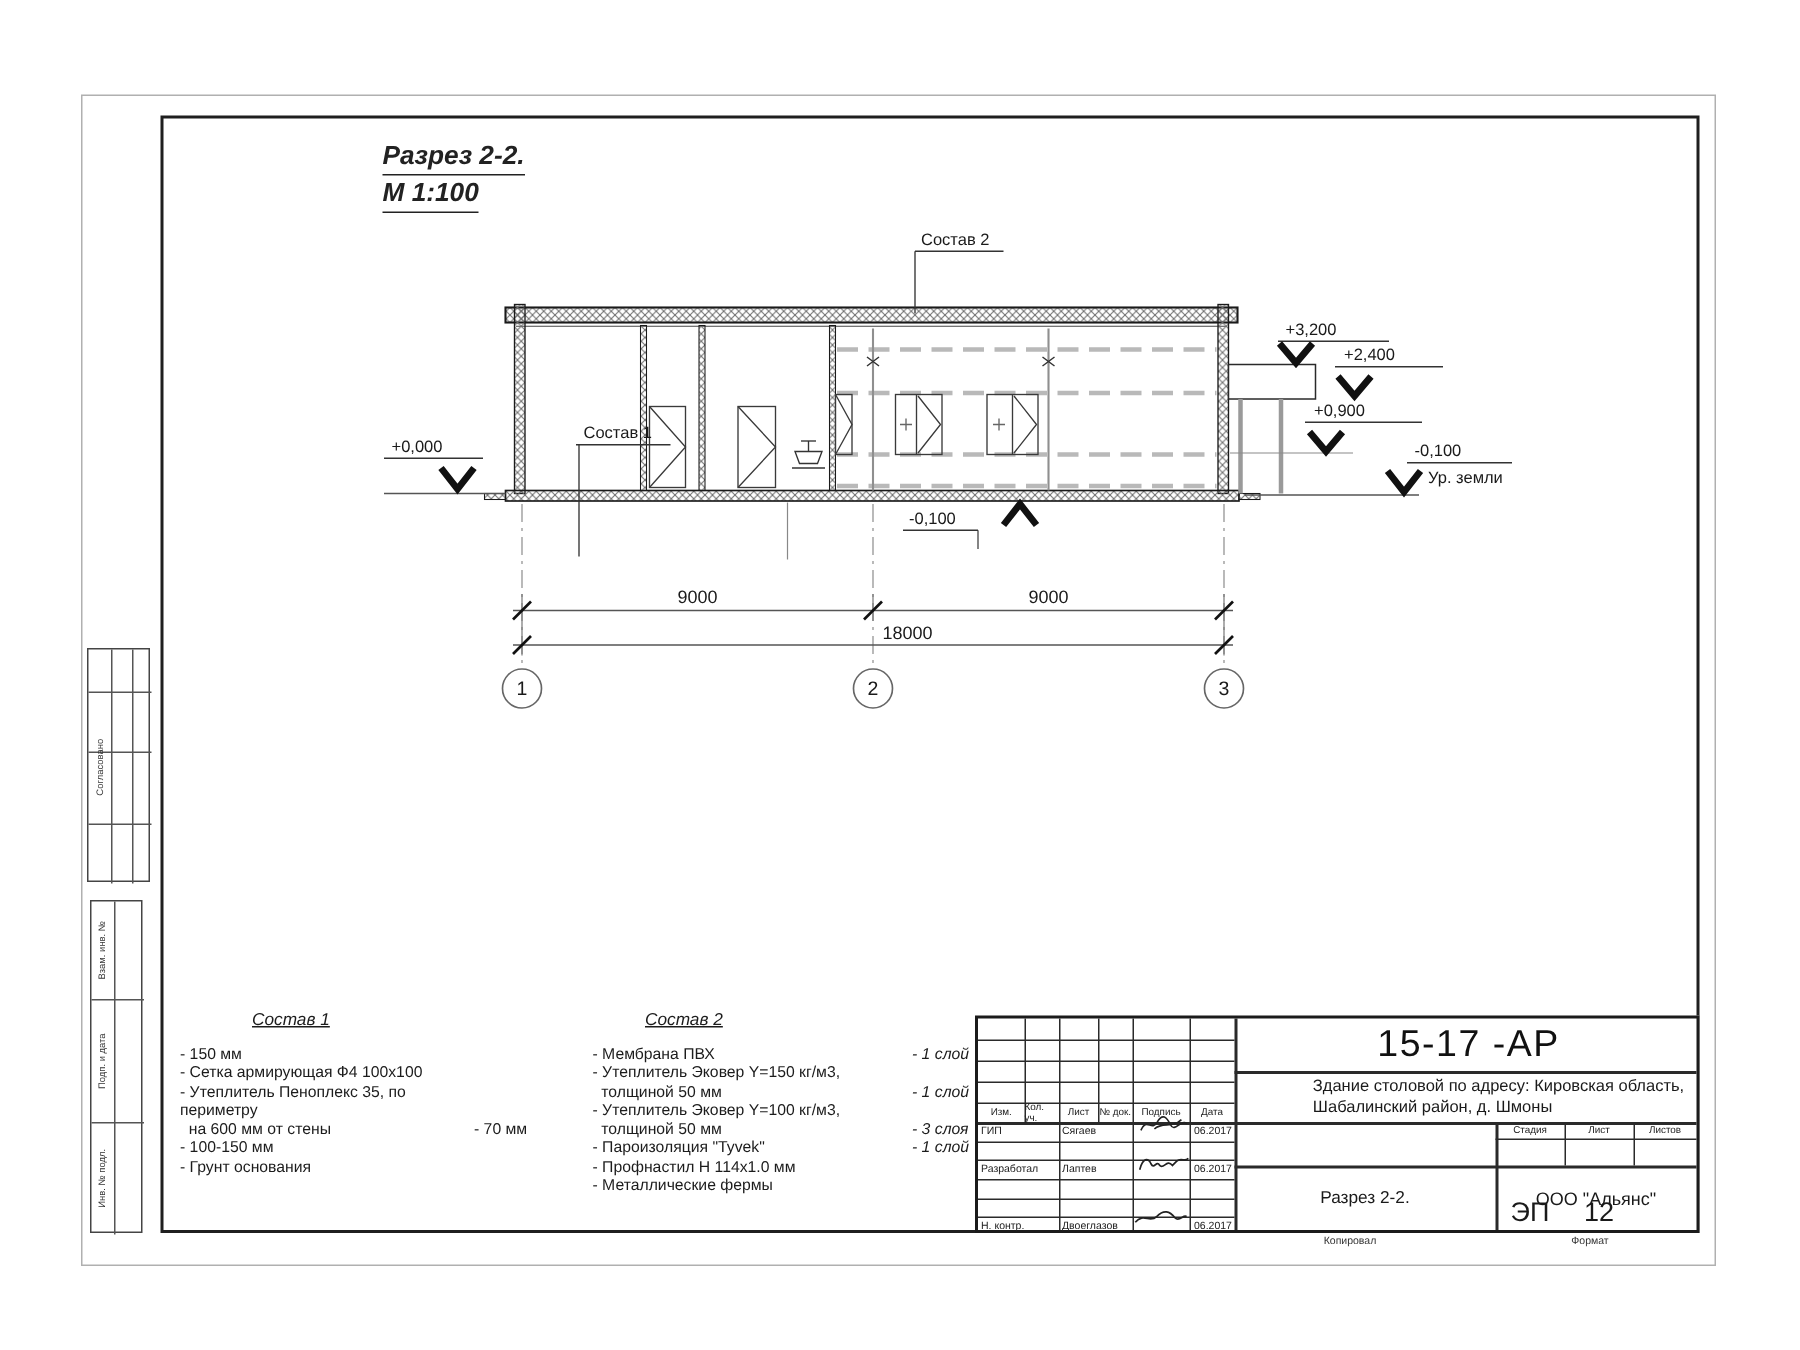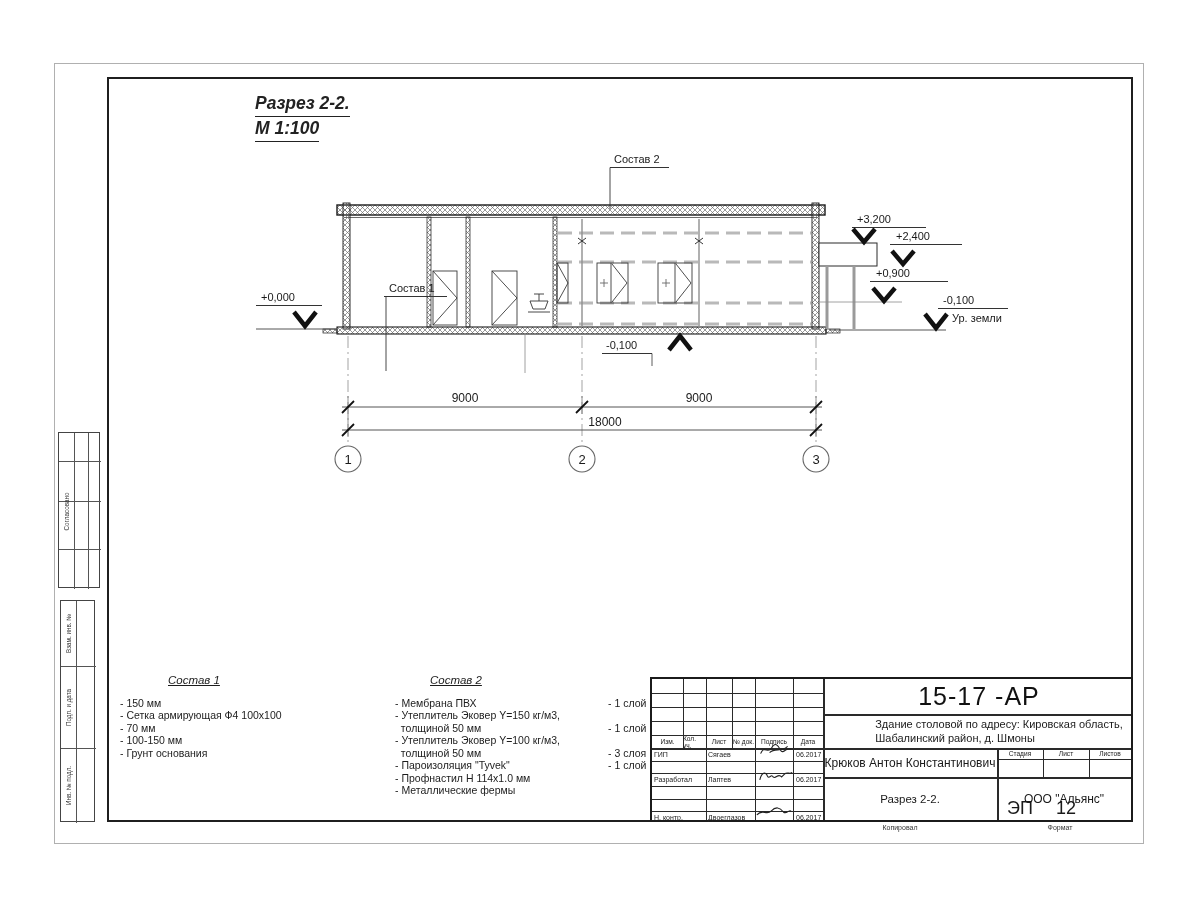--- a/index.html
+++ b/index.html
@@ -17,21 +17,21 @@
   .srow{display:flex;align-items:flex-end;}
   .srow .txt{white-space:pre-wrap;}
   .srow .val{white-space:nowrap;}
   .s1{left:120px;top:674px;width:270px;}
   .s1 .st-title{margin-left:48px;}
   .s1 .txt{width:196px;}
   .s1 .val{width:74px;}
   .s2{left:395px;top:674px;width:268px;}
   .s2 .st-title{margin-left:35px;}
   .s2 .txt{width:213px;}
-  .s2 .val{width:55px;}
+  .s2 .val{width:55px;font-style:italic;}
   
   .tb{left:650px;top:677px;width:483px;height:145px;border:2px solid #1b1b1b;box-sizing:border-box;background:#fff;}
   .tb .v,.tb .h{position:absolute;background:#2a2a2a;}
   .tb .v{width:1px;}
   .tb .h{height:1px;}
   .tb .v2{width:2px;}
   .tb .h2{height:2px;}
   .cell{position:absolute;display:flex;align-items:center;justify-content:center;text-align:left;}
   .sm{font-size:6.6px;color:#222;}
   .tb .docnum{font-size:25px;letter-spacing:1px;color:#111;}
@@ -229,20 +229,22 @@
   <div class="abs sostav s1">
     <div class="st-title">Состав 1</div>
     <div class="srow">
         <div class="val">- 150 мм</div>
       </div>
     <div class="srow">
         <div class="txt">- Сетка армирующая Ф4 100х100</div>
         <div class="val"></div>
       </div>
     <div class="srow">
+        <div class="txt">- Утеплитель Пеноплекс 35, по периметру
+  на 600 мм от стены</div>
         <div class="val">- 70 мм</div>
       </div>
     <div class="srow">
         <div class="val">- 100-150 мм</div>
       </div>
     <div class="srow">
         <div class="txt">- Грунт основания</div>
         <div class="val"></div>
       </div>
   </div>
@@ -326,21 +328,20 @@
     <div class="role" style="left:2px;top:135px">Н. контр.</div>
     <div class="nm" style="left:56px;top:135px">Двоеглазов</div>
     <div class="dt" style="left:144px;top:135px">06.2017</div>
     <svg class="sig" style="left:102px;top:124px" width="38" height="18" viewBox="0 0 40 18">
       <path d="M3 12 C9 5 13 13 18 8 S27 4 31 9 C34 12 37 6 39 8" stroke="#222" stroke-width="1.2" fill="none"></path>
     </svg>
 
     <div class="cell docnum" style="left:171px;top:0;width:312px;height:35px">15-17 -АР</div>
     <div class="cell proj" style="left:171px;top:35px;width:312px;height:34px">Здание столовой по адресу: Кировская область,
 Шабалинский район, д. Шмоны</div>
-    <div class="cell author" style="left:171px;top:69px;width:174px;height:29px">Крюков Антон Константинович</div>
     <div class="cell sm" style="left:345px;top:69px;width:46px;height:11px">Стадия</div>
     <div class="cell sm" style="left:391px;top:69px;width:46px;height:11px">Лист</div>
     <div class="cell sm" style="left:437px;top:69px;width:42px;height:11px">Листов</div>
     <div class="cell stageval" style="left:345px;top:80px;width:46px;height:18px">ЭП</div>
     <div class="cell stageval" style="left:391px;top:80px;width:46px;height:18px">12</div>
     <div class="cell stageval" style="left:437px;top:80px;width:42px;height:18px"></div>
     <div class="cell sheetname" style="left:171px;top:98px;width:174px;height:43px">Разрез 2-2.</div>
     <div class="cell firm" style="left:345px;top:98px;width:134px;height:43px">ООО "Альянс"</div>
   </div>
 

